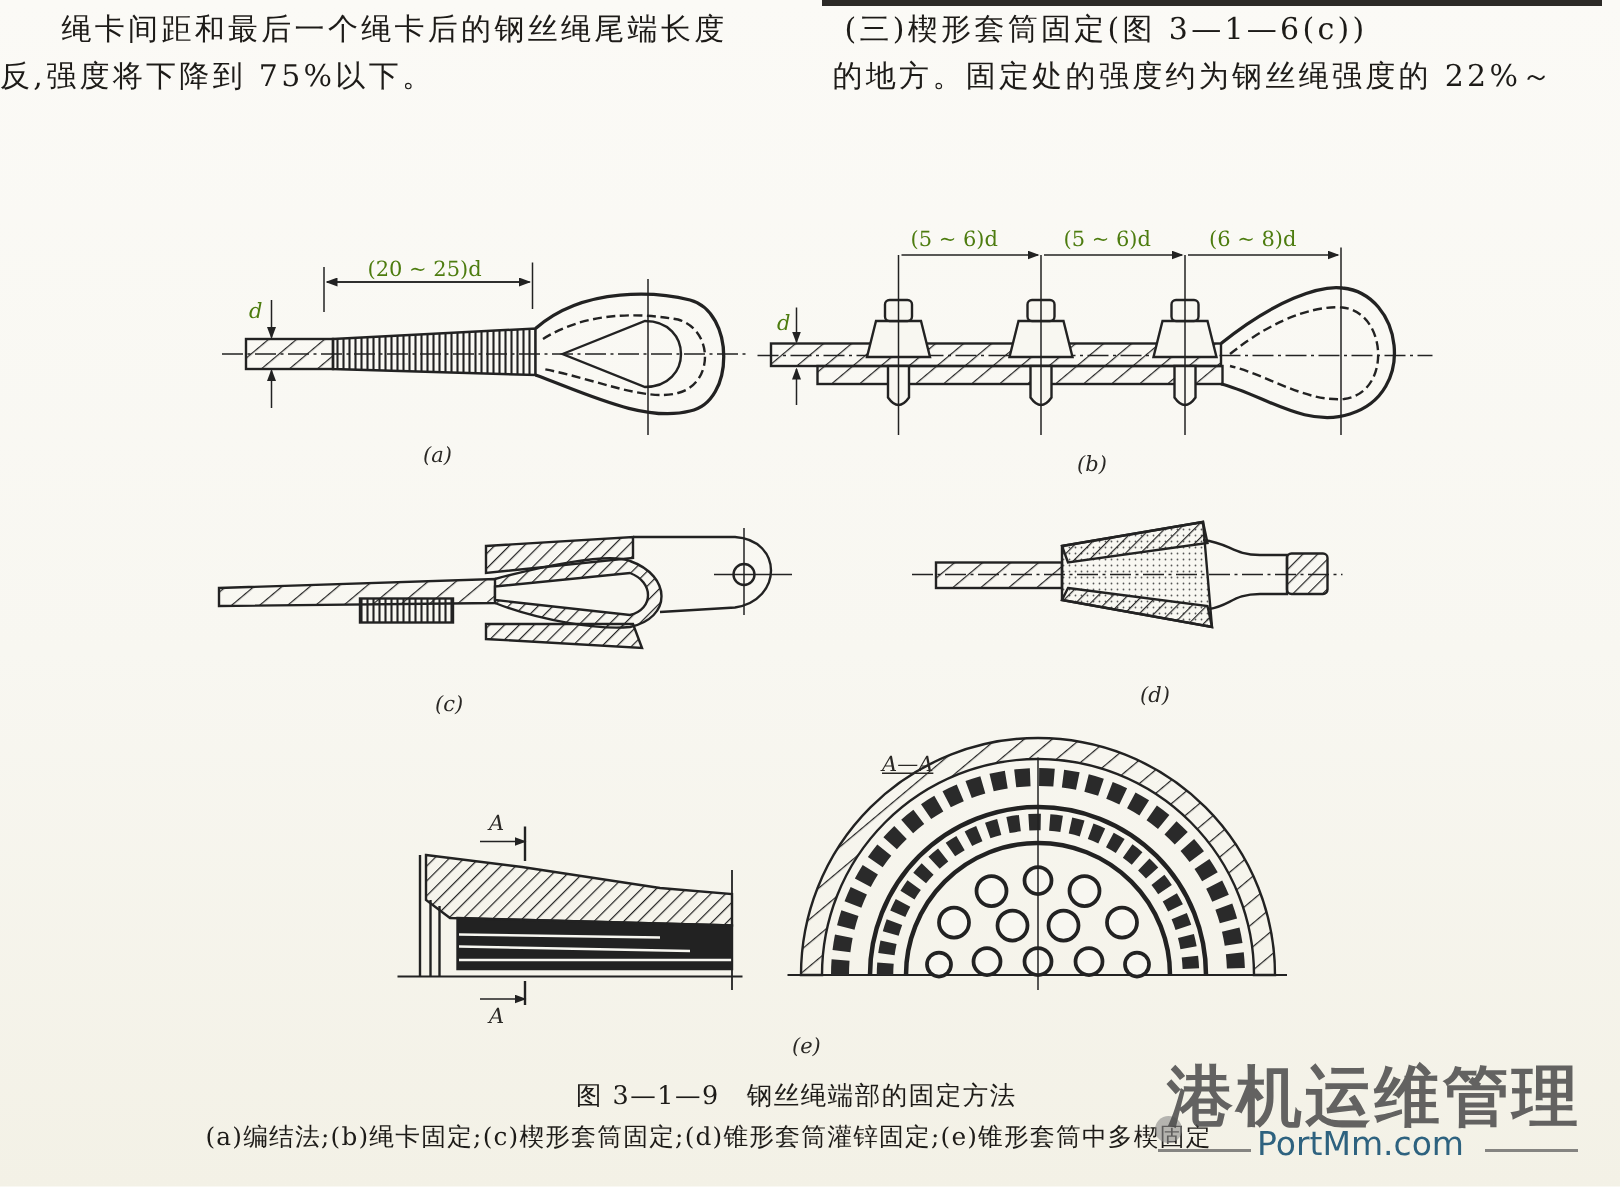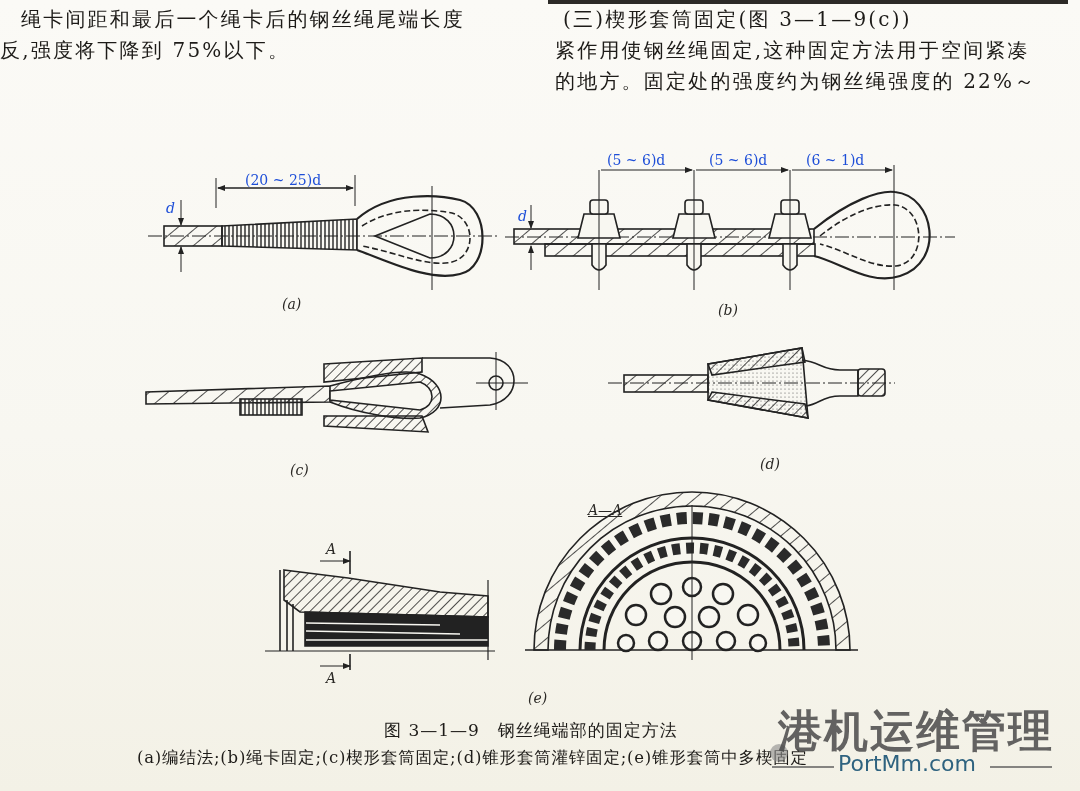--- a/index.html
+++ b/index.html
@@ -7,45 +7,44 @@
     width:1080px; height:791px; overflow:hidden; position:relative;
     background: linear-gradient(180deg,#fbfaf6 0%,#f8f7f1 55%,#f3f1e6 100%);
     font-family:"DejaVu Serif","Liberation Serif",serif;
     color:#1d1b18;
   }
   .topbar { position:absolute; left:548px; top:0; width:520px; height:4px; background:#2c2a27; }
   .col { position:absolute; top:4px; font-size:20px; line-height:31px; letter-spacing:2.2px; }
   .col-left { left:0; width:530px; }
   .col-right { left:555px; width:525px; }
   .col p { margin:0; white-space:nowrap; }
-  .indent { padding-left:21px; }
+  .indent { padding-left:41px; }
   .sub { padding-left:8px; }
   svg.fig { position:absolute; left:0; top:0; }
   .figlabel { position:absolute; font-family:"DejaVu Serif",serif; font-style:italic; font-size:14px; color:#2a2825; }
-  .dim { position:absolute; font-family:"DejaVu Serif",serif; font-size:14px; color:#1d4ed8; white-space:nowrap; }
+  .dim { position:absolute; font-family:"DejaVu Serif",serif; font-size:14px; color:#4d7c0f; white-space:nowrap; }
   .caption { position:absolute; left:384px; top:719px; font-size:17px; letter-spacing:1px; white-space:nowrap; }
   .caption-sub { position:absolute; left:137px; top:747px; font-size:16.5px; letter-spacing:0.8px; white-space:nowrap; }
   .wm { position:absolute; left:778px; top:702px; font-family:"DejaVu Sans",sans-serif; font-weight:bold; font-size:44px; color:#4a4a4a; opacity:0.85; letter-spacing:2px; white-space:nowrap; }
   .wm-url { position:absolute; left:838px; top:751px; font-family:"DejaVu Sans",sans-serif; font-size:22px; color:#0c4a6e; opacity:0.85; white-space:nowrap; }
   .wm-line { position:absolute; top:766px; height:2px; background:#555; opacity:.7; }
   .wm-dot { position:absolute; left:770px; top:744px; width:18px; height:18px; border-radius:50%; background:#8a8a8a; opacity:.6; }
 </style>
 </head>
 <body>
 
 <div class="topbar"></div>
 
 <div class="col col-left">
   <p class="indent">绳卡间距和最后一个绳卡后的钢丝绳尾端长度</p>
   <p>反,强度将下降到 75%以下。</p>
 </div>
 
 <div class="col col-right">
-  <p class="sub">(三)楔形套筒固定(图 3—1—9(c))</p>
-  <p>紧作用使钢丝绳固定,这种固定方法用于空间紧凑</p>
+  <p class="sub">(三)楔形套筒固定(图 3—1—6(c))</p>
   <p>的地方。固定处的强度约为钢丝绳强度的 22%～</p>
 </div>
 
 <svg class="fig" width="1080" height="791" viewBox="0 0 1080 791">
   <defs>
     <pattern id="hatch" width="7" height="7" patternUnits="userSpaceOnUse" patternTransform="rotate(45)">
       <line x1="0" y1="0" x2="0" y2="7" stroke="#222" stroke-width="1.6"></line>
     </pattern>
     <pattern id="hatchwide" width="12" height="12" patternUnits="userSpaceOnUse" patternTransform="rotate(50)">
       <line x1="0" y1="0" x2="0" y2="12" stroke="#222" stroke-width="1.6"></line>
@@ -173,21 +172,21 @@
     <line x1="692" y1="505" x2="692" y2="660" stroke-width="1"></line>
   </g>
 </svg>
 
 <div class="dim" style="left:245px;top:172px;">(20 ~ 25)d</div>
 <div class="dim" style="left:166px;top:200px;font-style:italic;">d</div>
 <div class="figlabel" style="left:282px;top:296px;">(a)</div>
 
 <div class="dim" style="left:607px;top:152px;">(5 ~ 6)d</div>
 <div class="dim" style="left:709px;top:152px;">(5 ~ 6)d</div>
-<div class="dim" style="left:806px;top:152px;">(6 ~ 1)d</div>
+<div class="dim" style="left:806px;top:152px;">(6 ~ 8)d</div>
 <div class="dim" style="left:518px;top:208px;font-style:italic;">d</div>
 <div class="figlabel" style="left:718px;top:302px;">(b)</div>
 
 <div class="figlabel" style="left:290px;top:462px;">(c)</div>
 <div class="figlabel" style="left:760px;top:456px;">(d)</div>
 
 <div class="figlabel" style="left:326px;top:541px;">A</div>
 <div class="figlabel" style="left:326px;top:670px;">A</div>
 <div class="figlabel" style="left:588px;top:502px;text-decoration:underline;">A—A</div>
 <div class="figlabel" style="left:528px;top:690px;">(e)</div>

